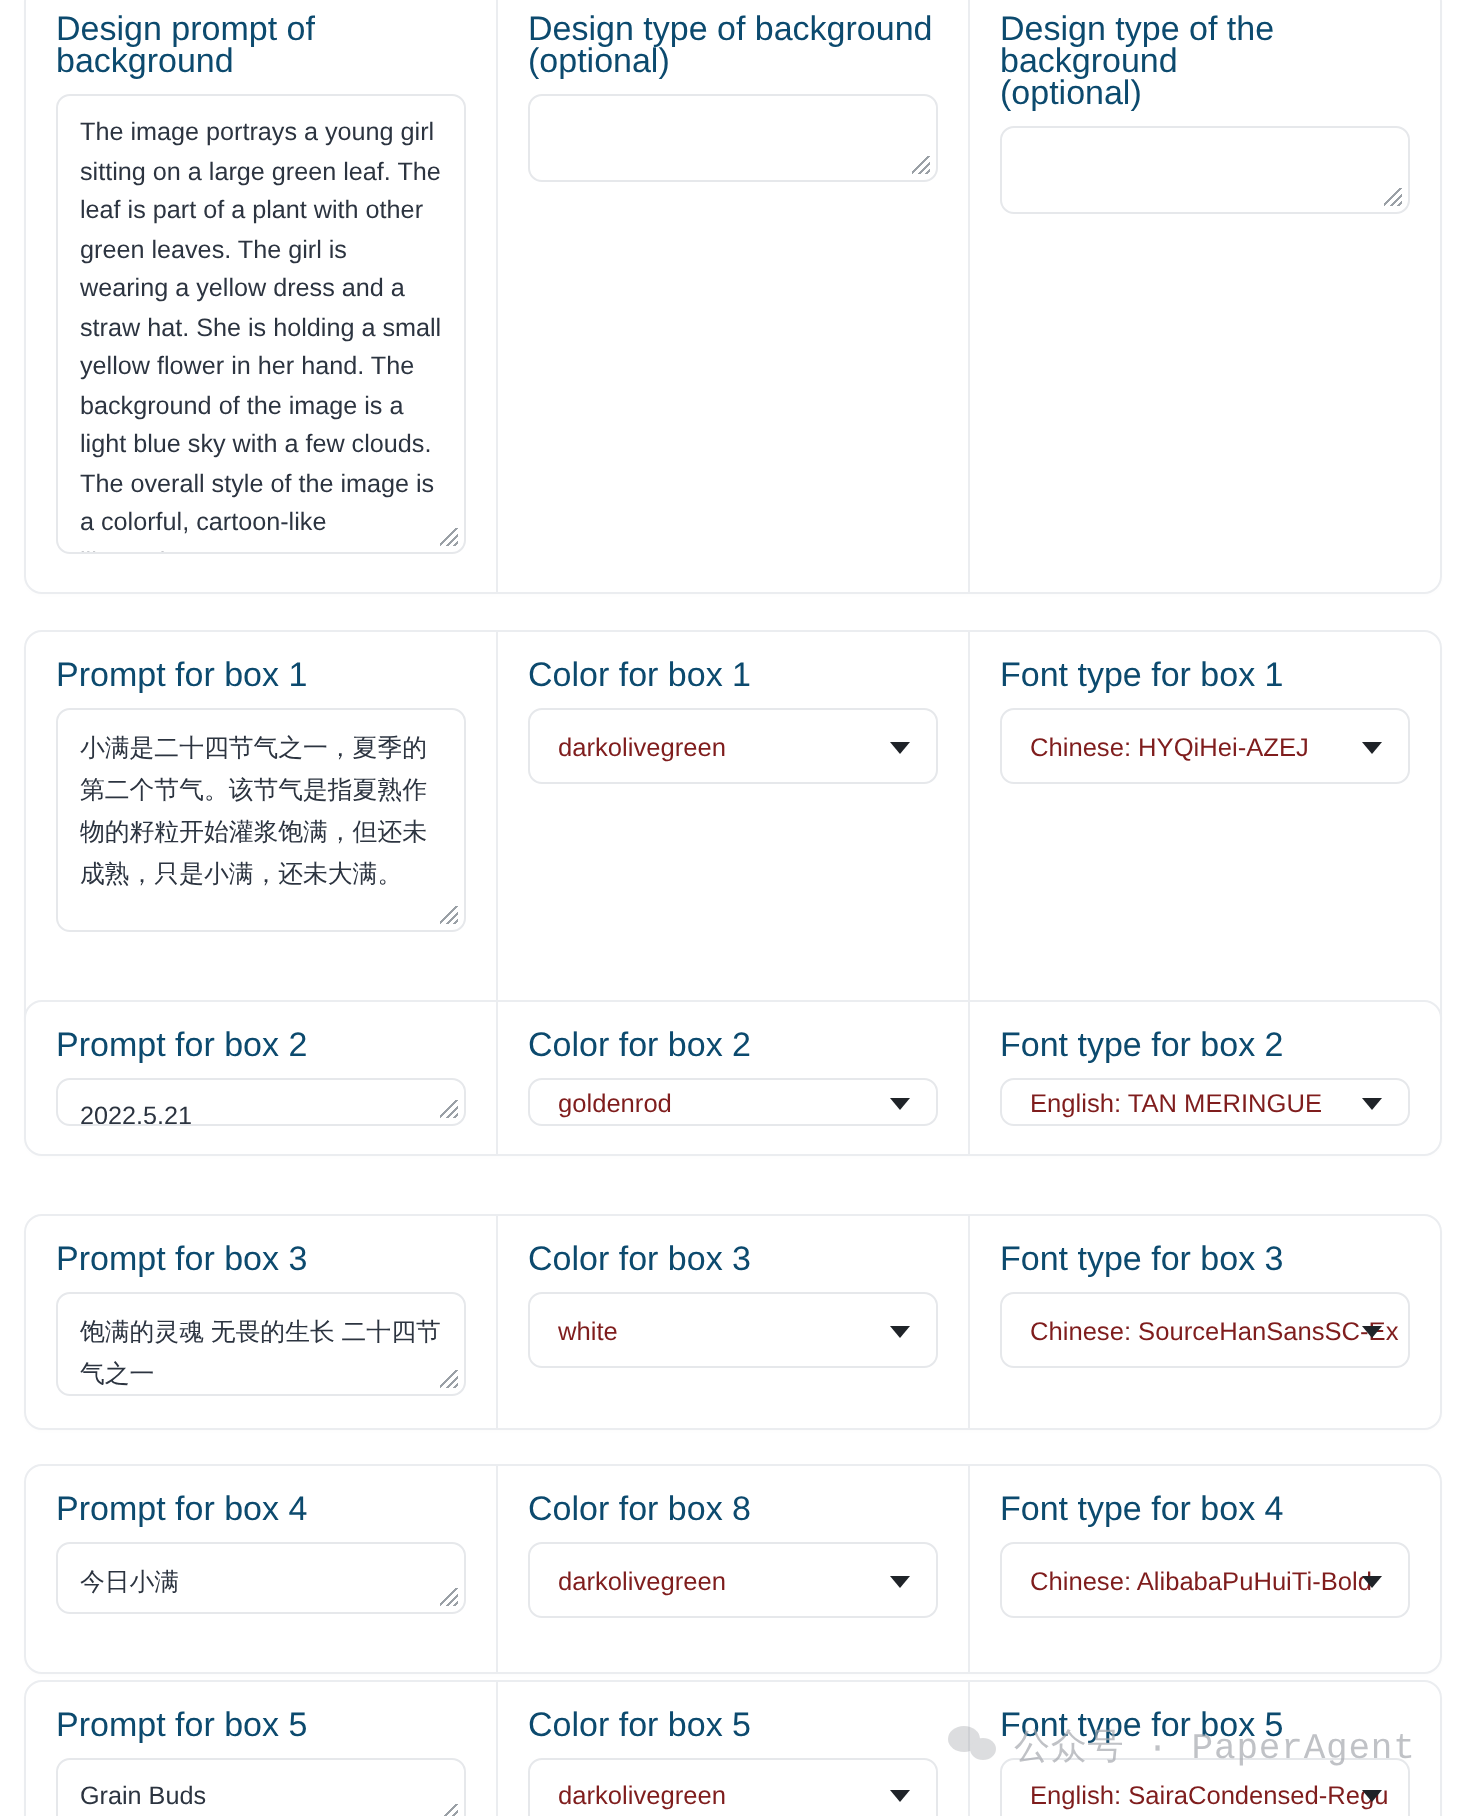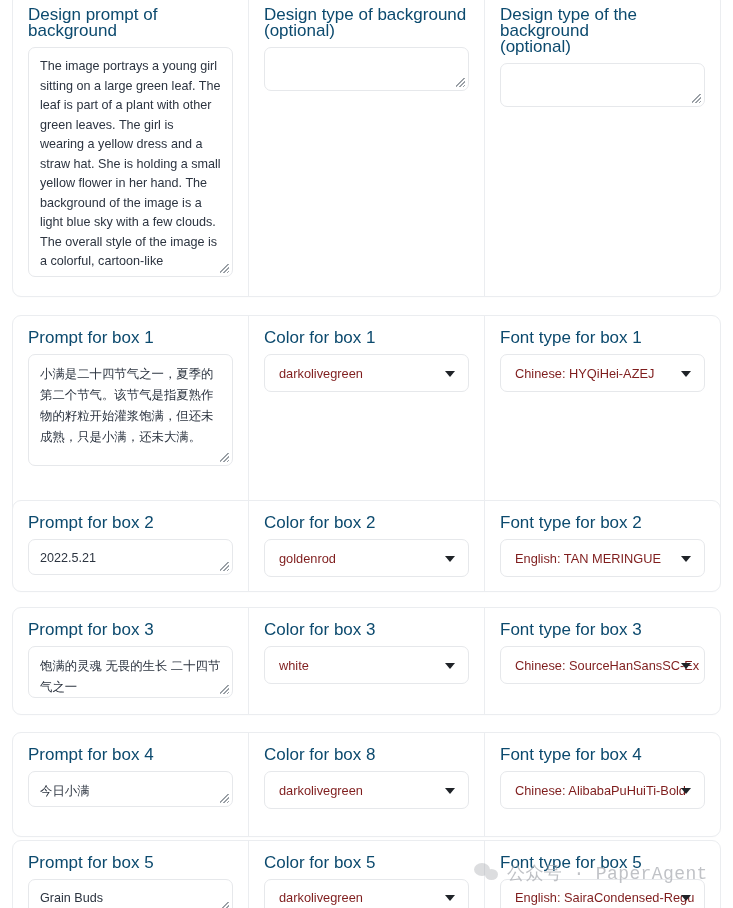--- a/index.html
+++ b/index.html
@@ -179,21 +179,21 @@
     </div>
     <div class="col">
       <div class="field-label">Font type for box 1</div>
       <div class="dropdown">
         <span class="val">Chinese: HYQiHei-AZEJ</span>
         <span class="caret"></span>
       </div>
     </div>
   </div>
 
-  <div class="card" style="top:500px; height:92px;">
+  <div class="card" style="top:500px; height:78px;">
     <div class="col">
       <div class="field-label">Prompt for box 2</div>
       <div class="textarea" style="height:36px;">2022.5.21</div>
     </div>
     <div class="col">
       <div class="field-label">Color for box 2</div>
       <div class="dropdown">
         <span class="val">goldenrod</span>
         <span class="caret"></span>
       </div>

